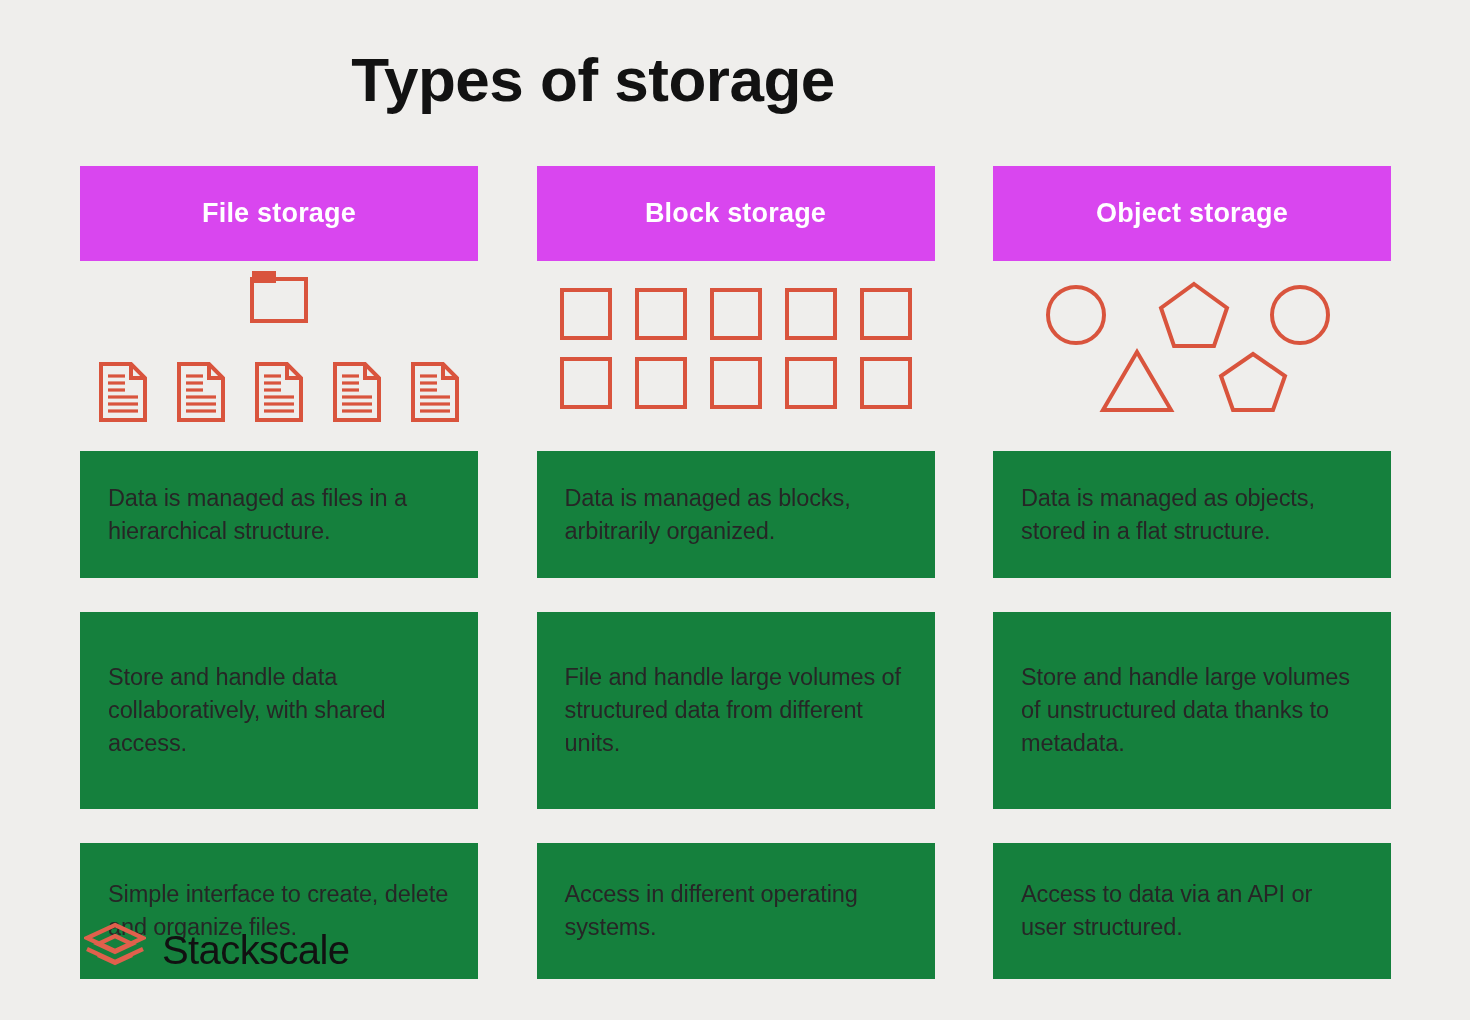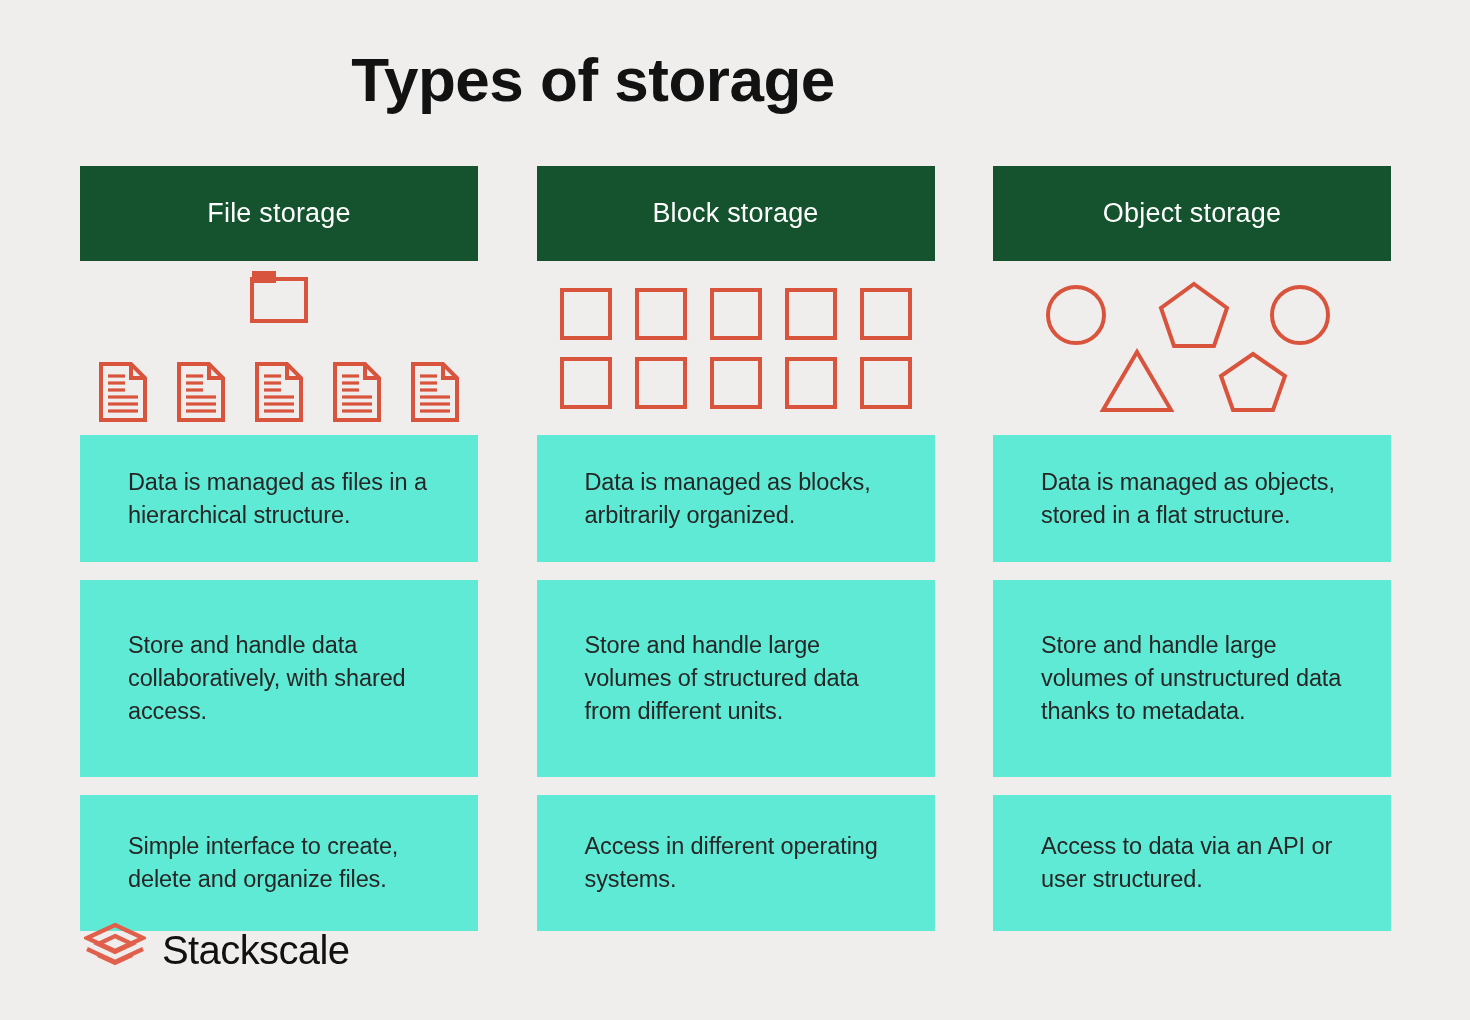--- a/index.html
+++ b/index.html
@@ -45,49 +45,50 @@
     justify-content: space-between;
   }
   .column {
     width: 398px;
     display: flex;
     flex-direction: column;
   }
 
   .col-header {
     height: 95px;
-    background: #14532d;
+    background: #d946ef;
     display: flex;
     align-items: center;
     justify-content: center;
     color: #ffffff;
     font-size: 27px;
-    font-weight: normal;
+    font-weight: bold;
     letter-spacing: 0.2px;
   }
 
   .icon-zone {
     height: 174px;
     display: flex;
     align-items: center;
     justify-content: center;
     position: relative;
   }
 
   .cards {
     display: flex;
     flex-direction: column;
     gap: 18px;
   }
   .card {
-    background: #5eead4;
+    background: #15803d;
     box-sizing: border-box;
-    padding: 0 48px;
+    padding: 0 28px;
     display: flex;
     align-items: center;
+    margin-top: 16px;
   }
   .card-1 { height: 127px; }
   .card-2 { height: 197px; }
   .card-3 { height: 136px; }
   .card-text {
     font-size: 23.5px;
     line-height: 33px;
     color: #262626;
     font-family: "Liberation Sans", sans-serif;
     letter-spacing: -0.1px;
@@ -281,21 +282,21 @@
           <div class="block-sq"></div>
           <div class="block-sq"></div>
         </div>
       </div>
 
       <div class="cards">
         <div class="card card-1">
           <div class="card-text">Data is managed as blocks, arbitrarily organized.</div>
         </div>
         <div class="card card-2">
-          <div class="card-text">Store and handle large volumes of structured data from different units.</div>
+          <div class="card-text">File and handle large volumes of structured data from different units.</div>
         </div>
         <div class="card card-3">
           <div class="card-text">Access in different operating systems.</div>
         </div>
       </div>
     </div>
 
     <div class="column">
       <div class="col-header">Object storage</div>
 

